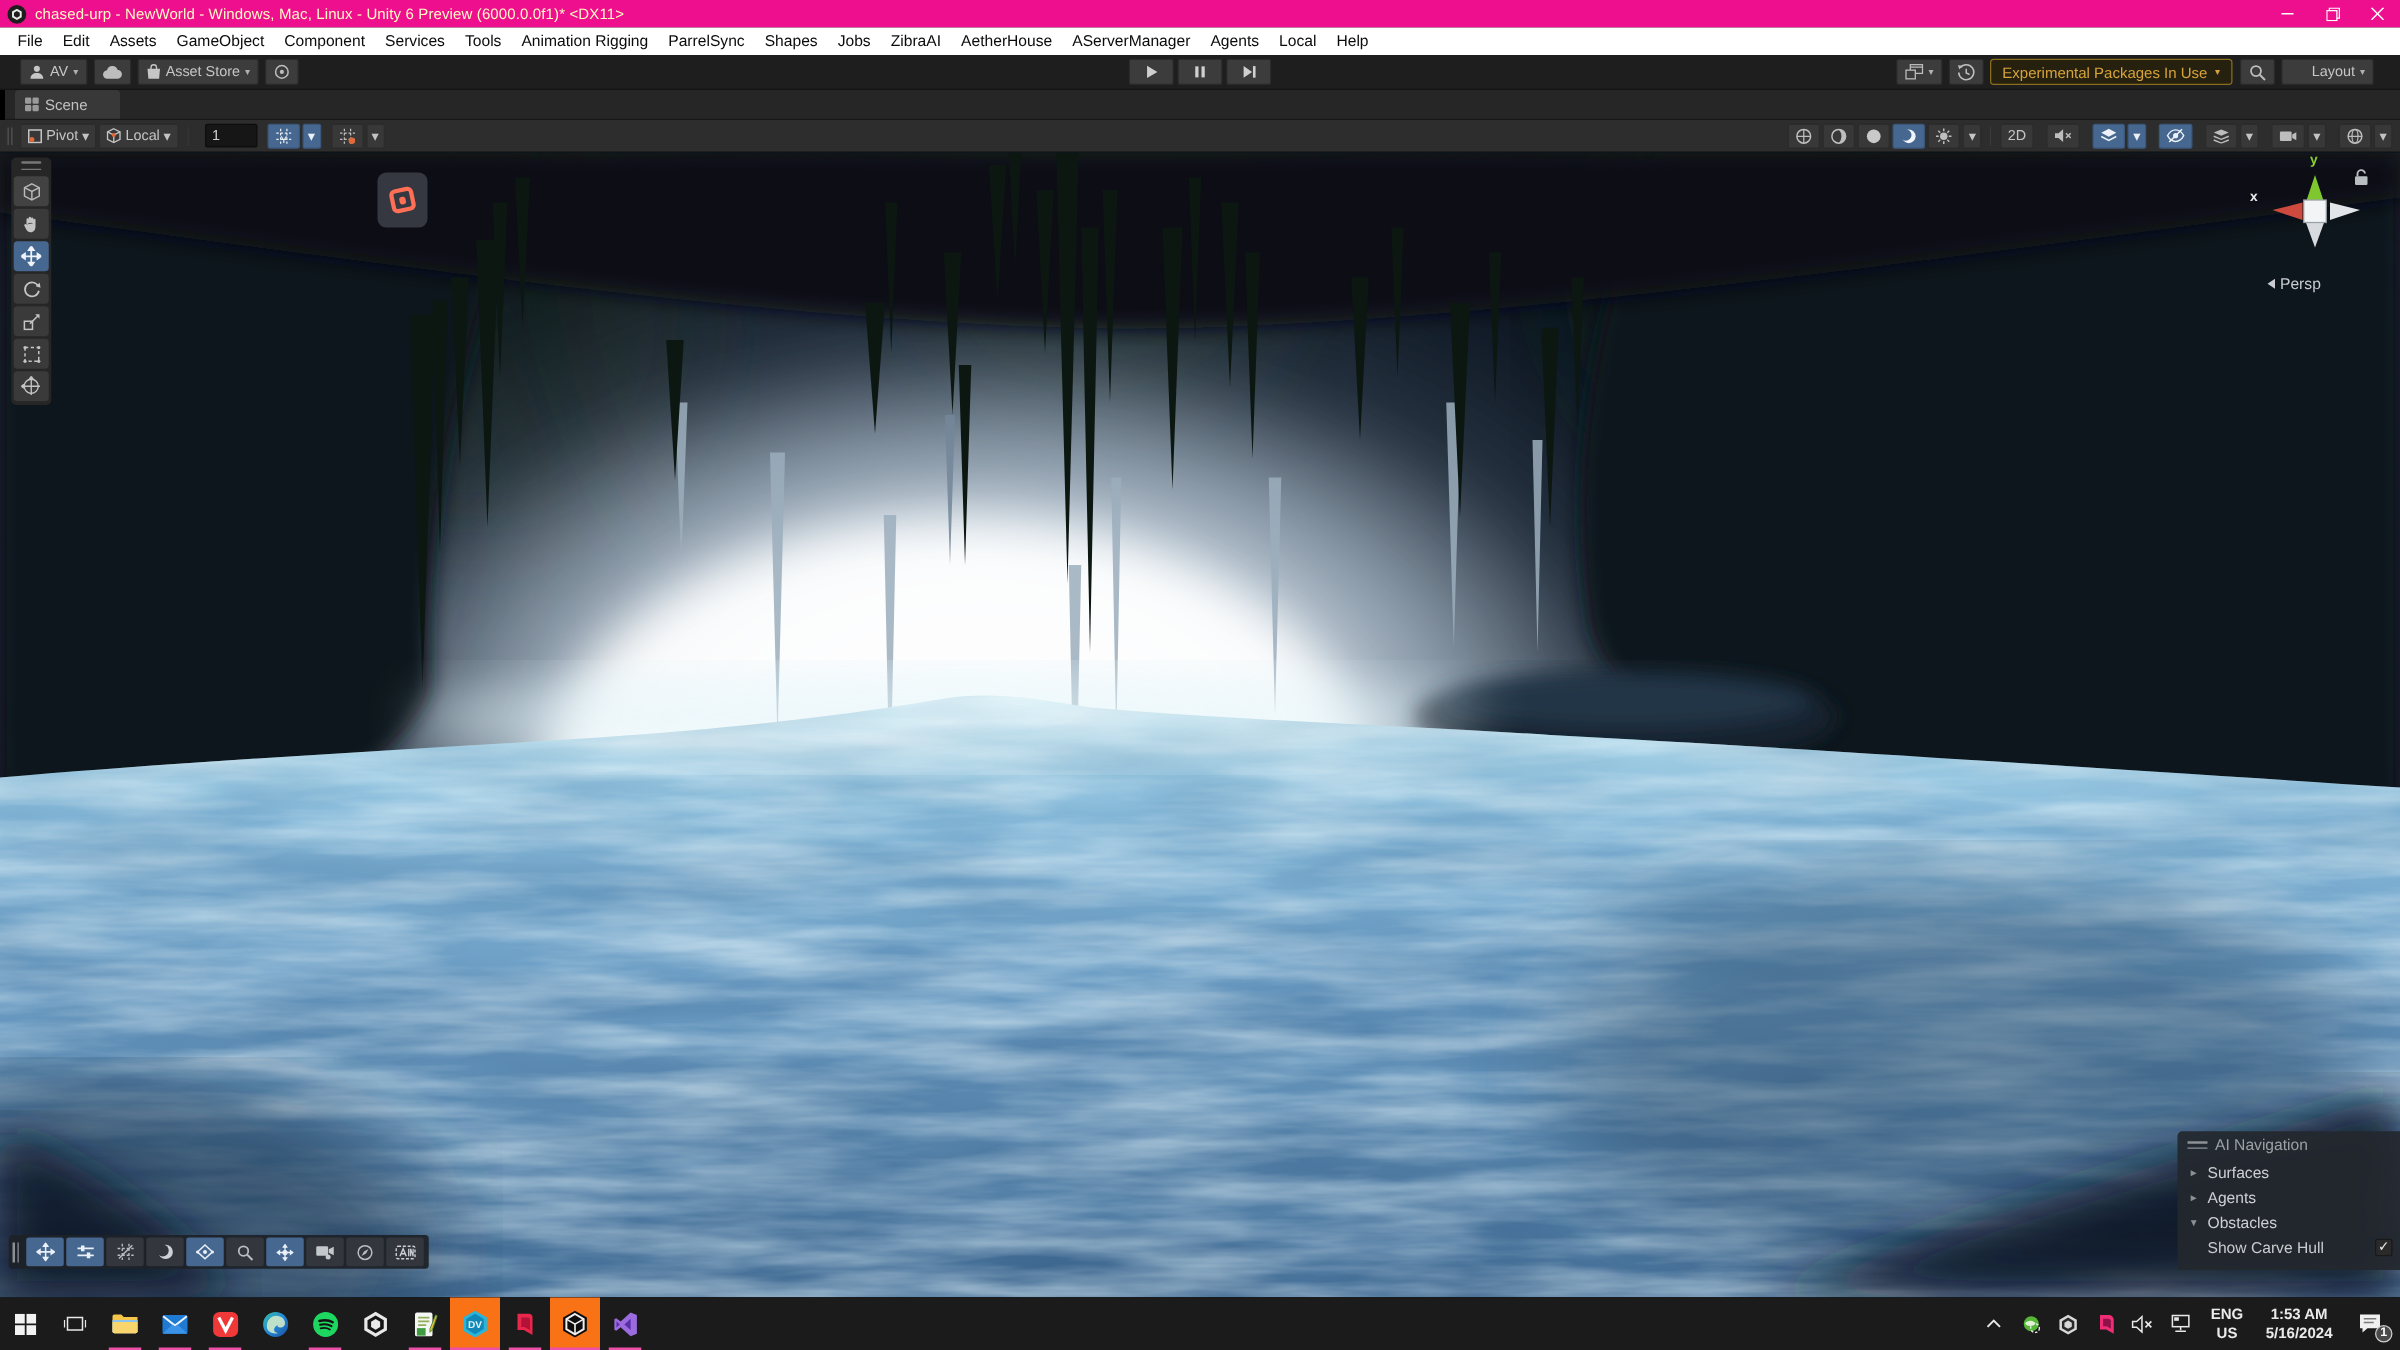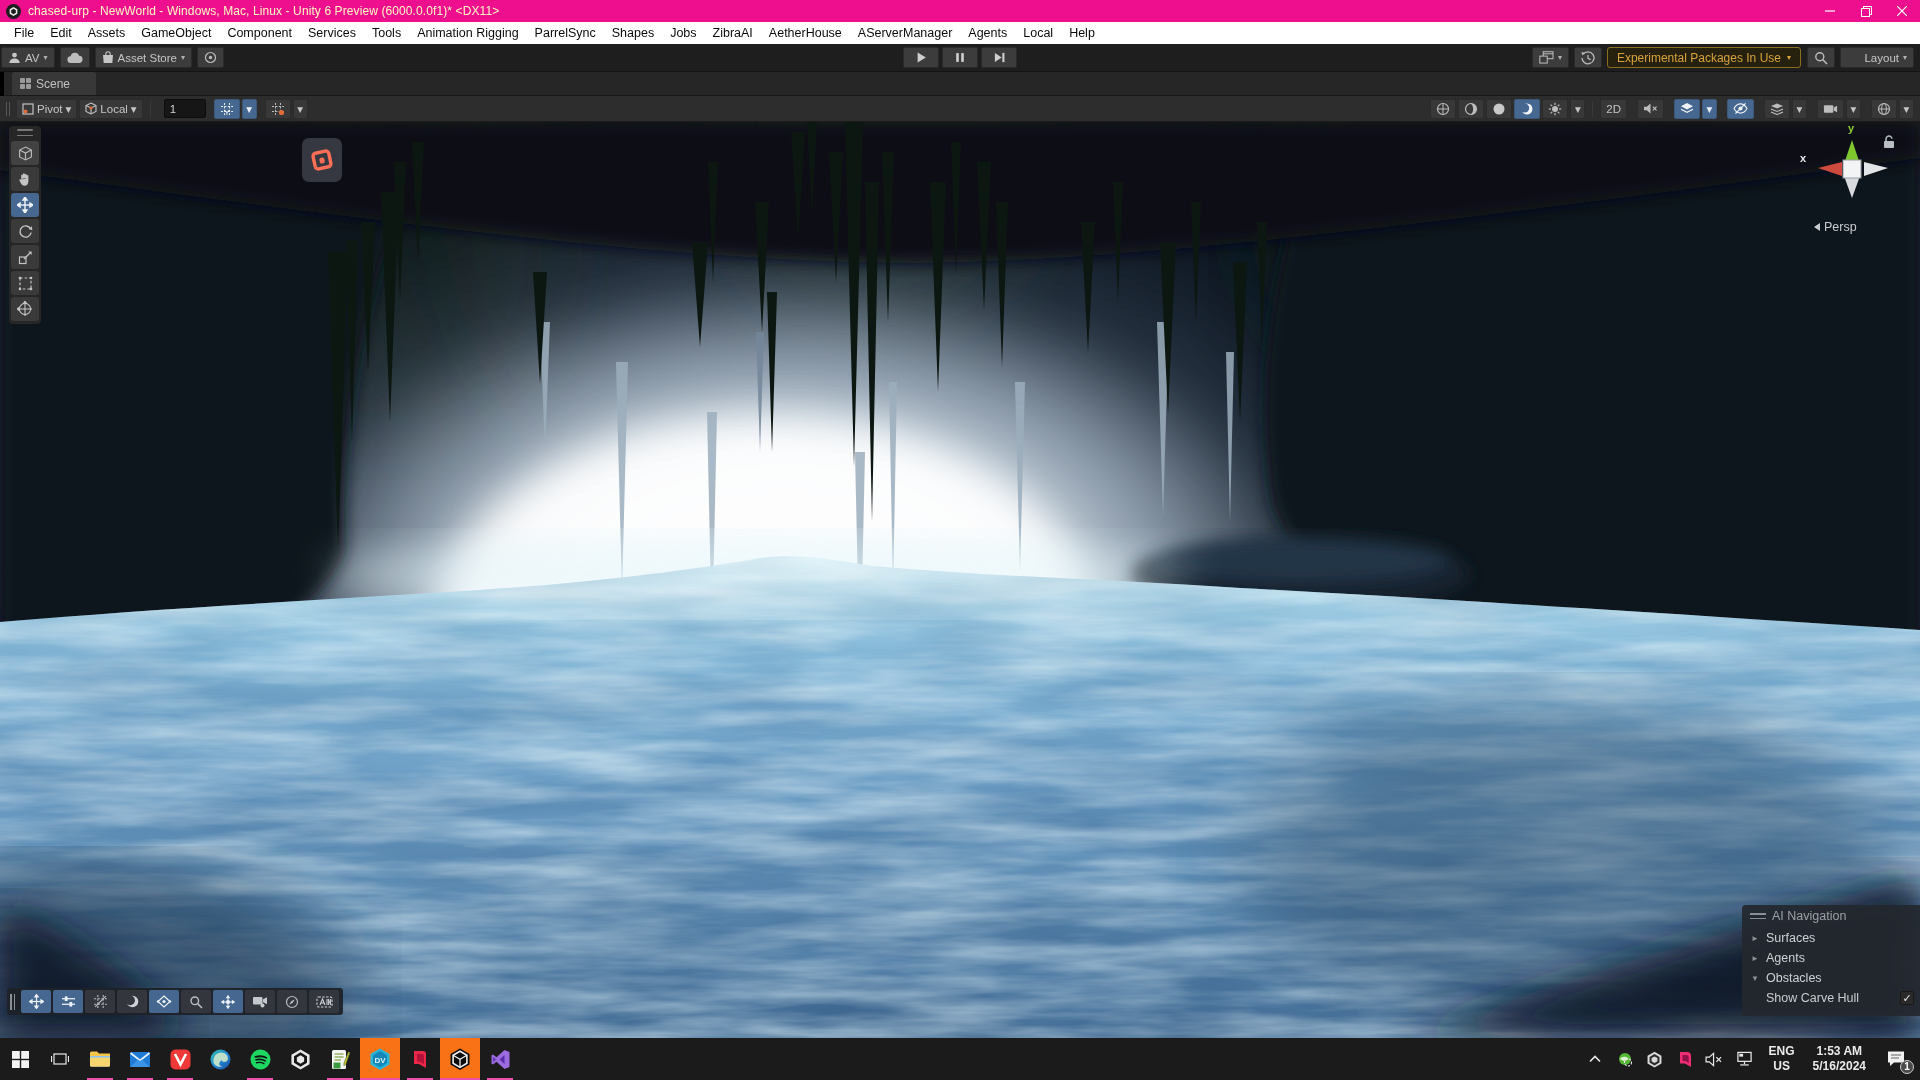--- a/index.html
+++ b/index.html
@@ -11,21 +11,21 @@
   .titlebar .appicon{width:15px;height:15px;margin:0 7px 0 6px;border-radius:50%;background:#1d1d1d;display:flex;align-items:center;justify-content:center;flex:0 0 auto;}
   .titlebar .title{font-size:12px;letter-spacing:.1px;white-space:nowrap;}
   .winbtns{margin-left:auto;display:flex;height:22px;}
   .winbtn{width:36px;height:22px;display:flex;align-items:center;justify-content:center;}
 
   
   .menubar{position:absolute;top:22px;left:0;width:1920px;height:22px;background:#ffffff;display:flex;align-items:center;padding-left:6px;}
   .menu-item{font-size:12.5px;color:#0b0b0b;padding:4px 8px;height:22px;display:flex;align-items:center;cursor:default;}
 
   
-  .toolbar{position:absolute;top:44px;left:0;width:1920px;height:28px;background:#1e1e1e;border-bottom:1px solid #141414;display:flex;align-items:center;padding:0 1px;}
+  .toolbar{position:absolute;top:44px;left:0;width:1920px;height:28px;background:#1e1e1e;border-bottom:1px solid #141414;display:flex;align-items:center;padding:0 16px;}
   .tb-btn{height:21px;background:#3c3c3c;border:1px solid #2a2a2a;border-radius:2px;color:#c6c6c6;font-size:11.5px;display:flex;align-items:center;gap:4px;padding:0 6px;margin-right:5px;}
   .tb-btn .chev{font-size:8px;color:#b0b0b0;line-height:1;}
   .tb-center{position:absolute;left:50%;top:3px;transform:translateX(-50%);display:flex;gap:3px;}
   .tb-center .tb-btn{margin:0;width:36px;justify-content:center;}
   .tb-right{margin-left:auto;display:flex;align-items:center;}
   .pill-warn{height:21px;border:1px solid #8a6d1d;background:#26210f;border-radius:3px;color:#d7a33a;font-size:12px;display:flex;align-items:center;gap:6px;padding:0 9px;margin-right:6px;}
   .pill-warn .chev{color:#d7a33a;font-size:8px;}
 
   
   .tabbar{position:absolute;top:72px;left:4px;width:1920px;height:24px;background:#262626;border-bottom:1px solid #191919;display:flex;align-items:flex-end;}

